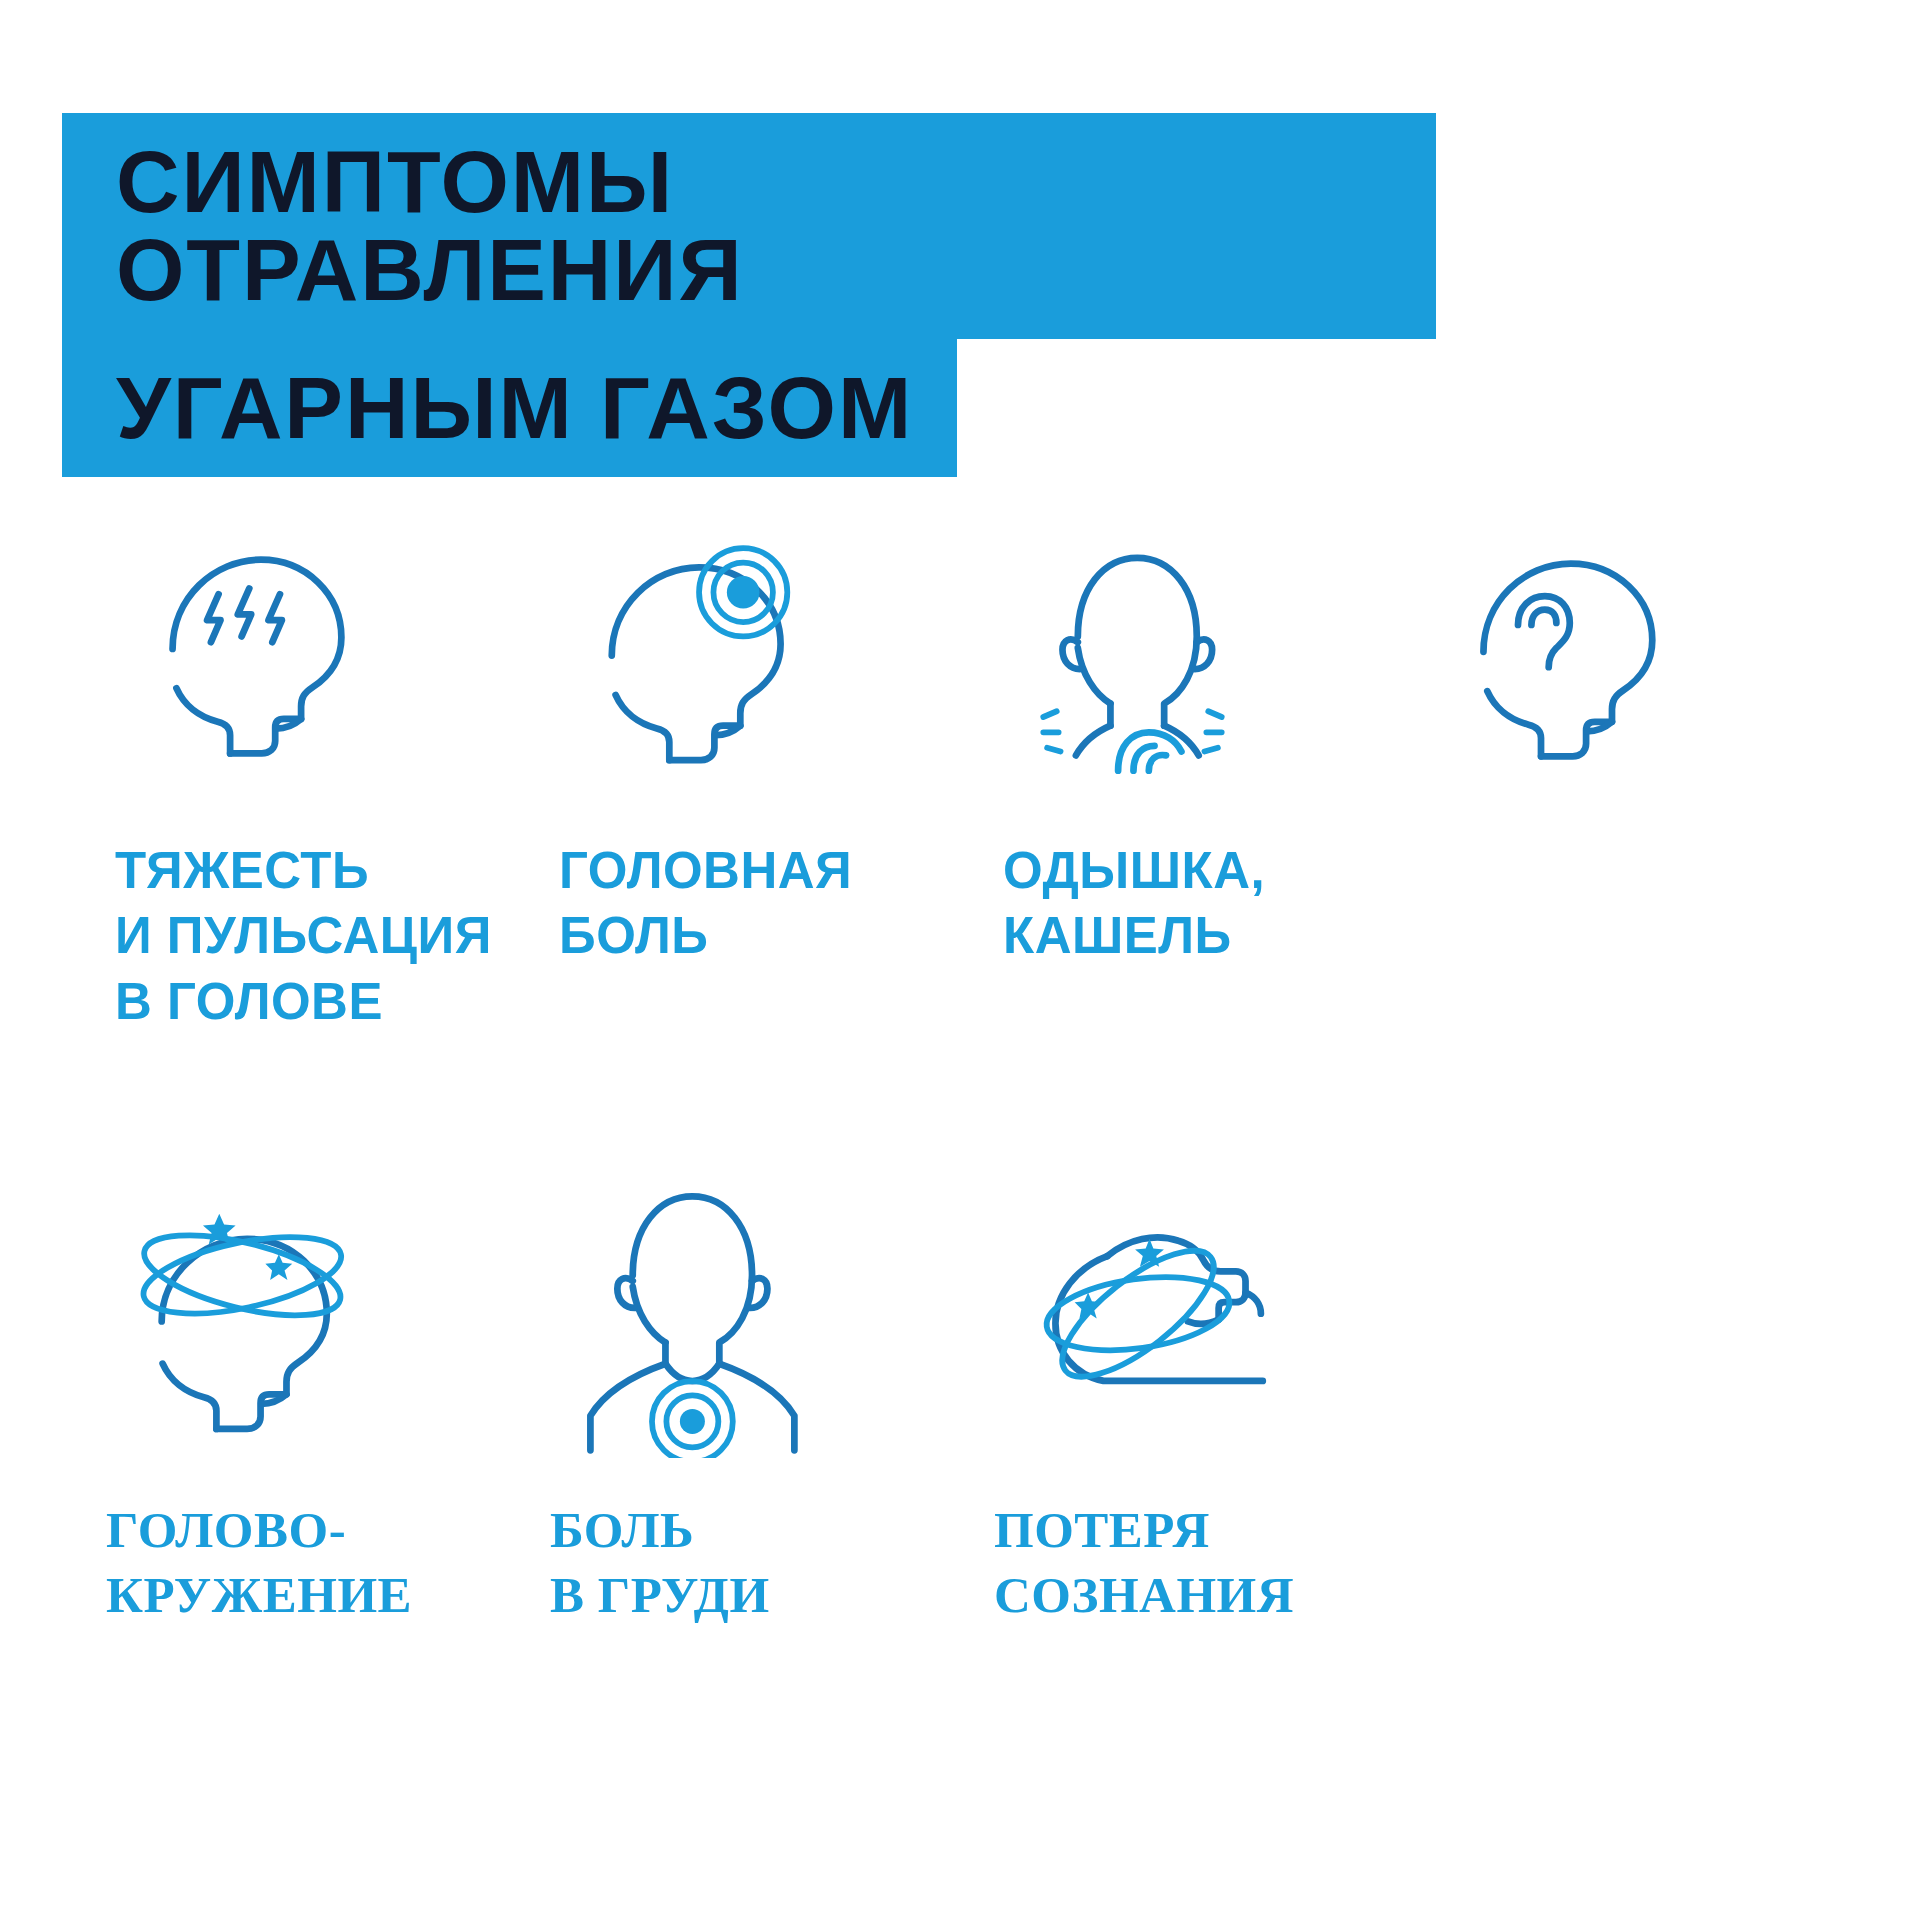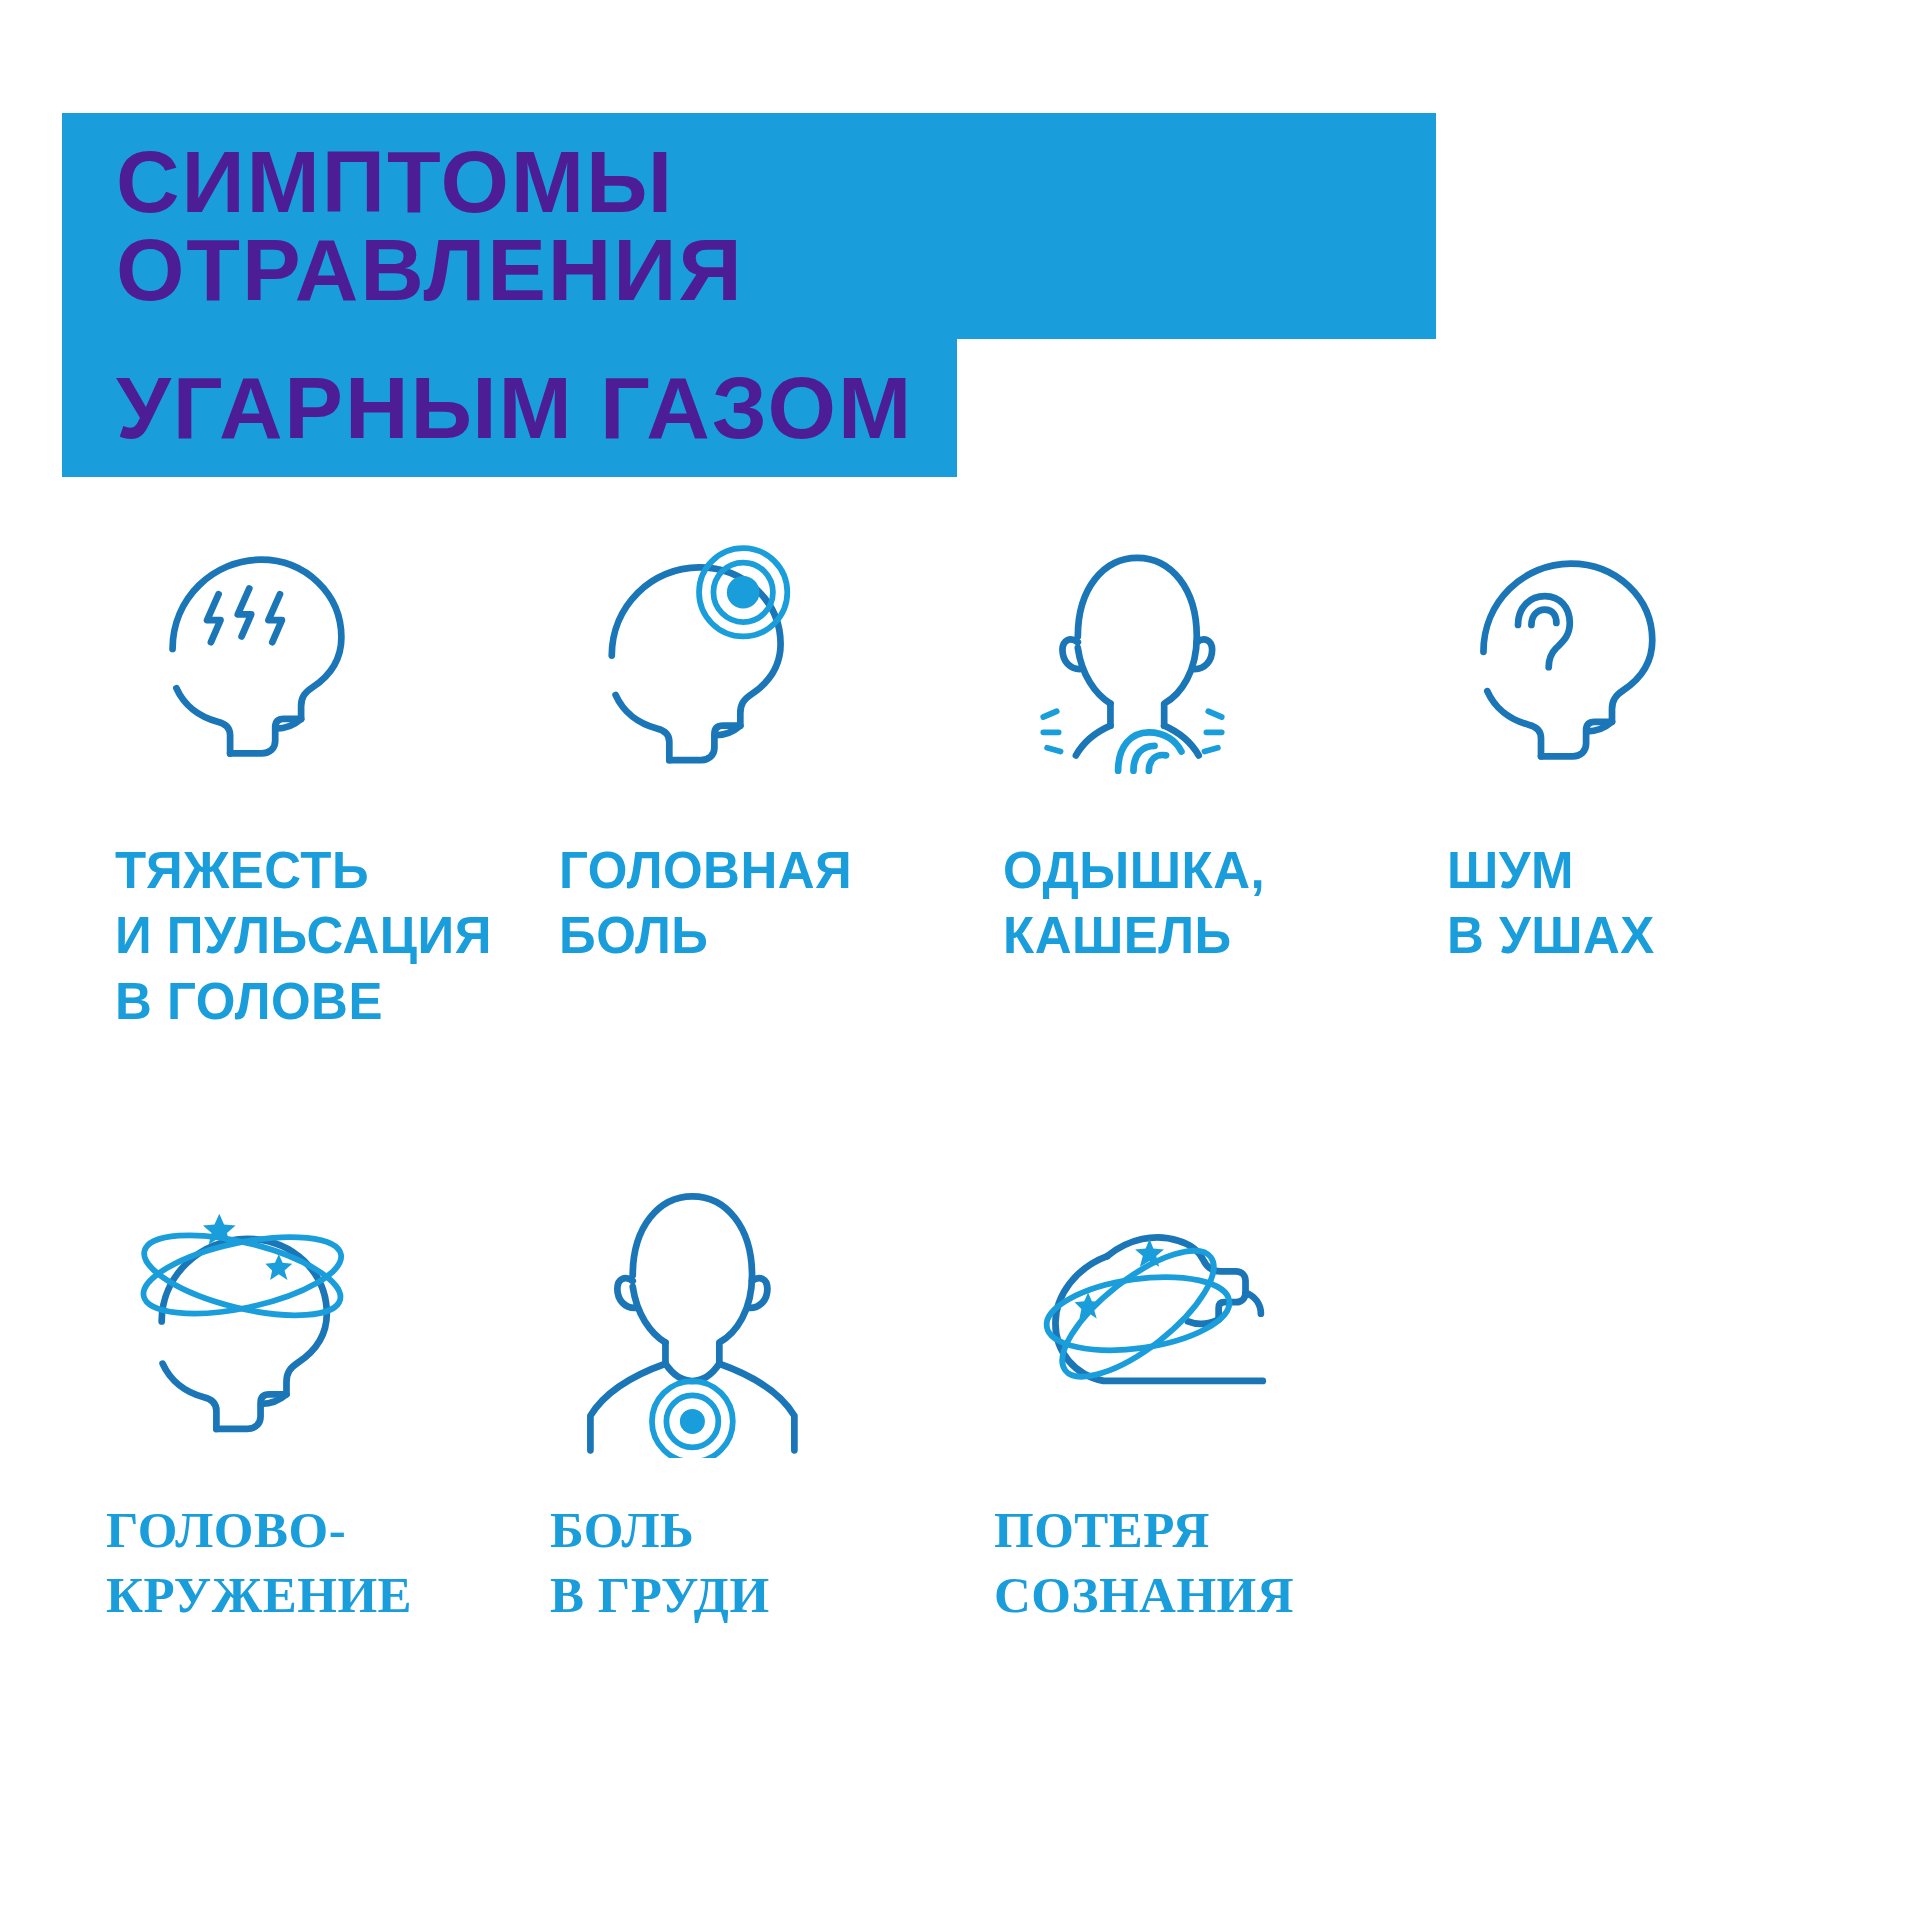--- a/index.html
+++ b/index.html
@@ -18,21 +18,21 @@
   
   .title-block {
     position: absolute;
     left: 62px;
     top: 113px;
     width: 1374px;
   }
   .title-line {
     display: block;
     background: #1a9ddb;
-    color: #4c1d95;
+    color: #0f172a;
     font-weight: bold;
     font-size: 88px;
     letter-spacing: 1.9px;
     line-height: 1.0;
     padding: 25px 38px 25px 54px;
     width: fit-content;
     text-transform: uppercase;
   }
   .title-line.l1 { padding-right: 115px; }
   .title-line.l2 { padding-right: 44px; }
@@ -145,22 +145,20 @@
   <div class="cell row1">
     <div class="icon-wrap">
       <svg width="259" height="259" viewBox="0 0 270 270" fill="none" stroke="#1b76b8" stroke-width="7" stroke-linecap="round" stroke-linejoin="round">
         <path d="M38 128 C38 76 80 36 129 36 C177 36 214 72 214 116 C214 143 199 158 184 168 C175 174 172 179 172 188 L172 201 L154 201 C148 201 145 204 145 210 L145 224 C145 232 139 237 131 237 L98 237"></path>
         <path d="M98 237 L98 218 C98 210 93 206 85 204 C66 199 50 187 42 169"></path>
         <path d="M172 201 C164 208 156 211 146 211"></path>
         <path d="M74 100 C74 82 86 70 102 70 C118 70 128 82 128 98 C128 112 120 118 114 124 C108 130 106 136 106 144"></path>
         <path d="M88 100 C88 90 94 84 102 84 C110 84 114 90 114 98"></path>
       </svg>
     </div>
-    <div class="caption">ШУМ
-В УШАХ</div>
   </div>
 
   <div class="cell row2">
     <div class="icon-wrap">
       <svg width="288" height="279" viewBox="0 0 300 290" fill="none" stroke="#1b76b8" stroke-width="7" stroke-linecap="round" stroke-linejoin="round">
         <path d="M58 148 C58 100 99 62 147 62 C194 62 230 97 230 140 C230 166 215 181 200 191 C191 197 188 202 188 211 L188 224 L170 224 C164 224 161 227 161 233 L161 247 C161 255 155 260 147 260 L115 260"></path>
         <path d="M115 260 L115 241 C115 233 110 229 102 227 C83 222 67 210 59 192"></path>
         <path d="M188 224 C180 231 172 234 162 234"></path>
         <ellipse cx="142" cy="100" rx="105" ry="34" transform="rotate(-12 142 100)" stroke="#1a9ddb" stroke-width="6"></ellipse>
         <ellipse cx="142" cy="100" rx="105" ry="34" transform="rotate(14 142 100)" stroke="#1a9ddb" stroke-width="6"></ellipse>

